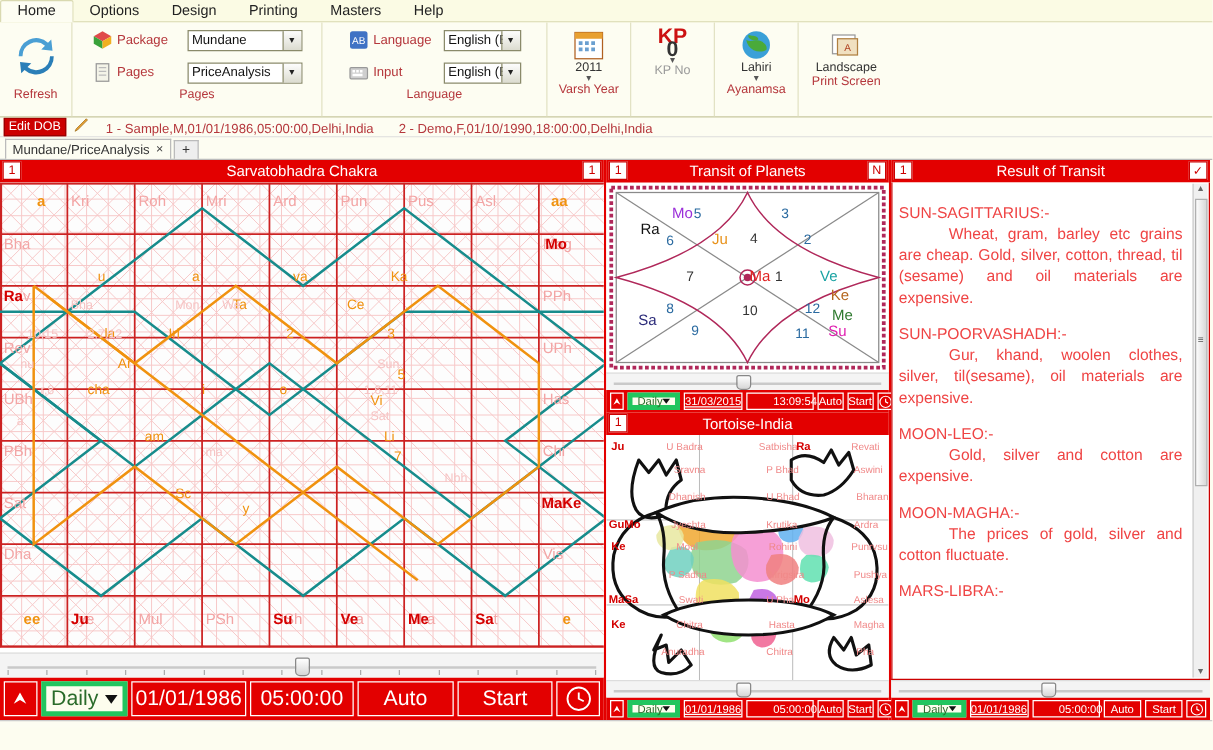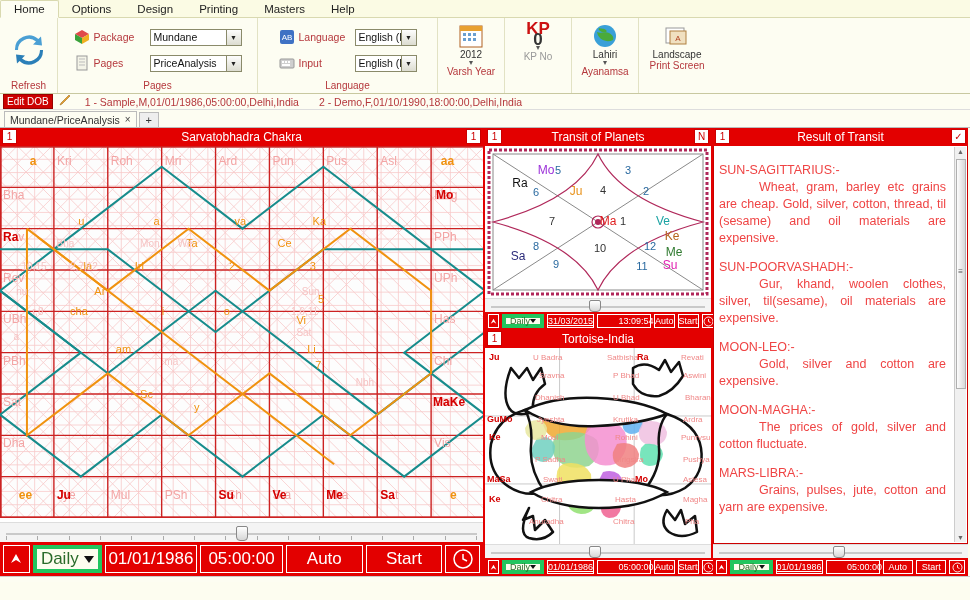--- a/index.html
+++ b/index.html
@@ -26,21 +26,21 @@
   .ribbon {
     height: 76px; background: #fdfdf2; display: flex;
     border-bottom: 1px solid #c8c8a0; position: relative;
   }
   .rgroup {
     display: flex; flex-direction: column; align-items: center;
     justify-content: space-between; padding: 2px 5px 1px 5px;
     border-right: 1px solid #e2e2c4; height: 100%;
   }
   .rgroup-body { display: flex; align-items: center; gap: 5px; flex: 1; }
-  .rgroup-label { font-size: 10px; color: #b5373c; padding-bottom: 1px; }
+  .rgroup-label { font-size: 10px; color: #b5373c; padding-bottom: 11px; }
   .refresh-icon {
     width: 34px; height: 34px; position: relative;
   }
   .refresh-icon svg { width: 34px; height: 34px; }
   .rrow { display: flex; align-items: center; gap: 4px; margin: 2px 0; justify-content: center; }
   .rlabel { font-size: 10.5px; color: #b5373c; width: 52px; }
   .rlabel.lang { width: 52px; }
   .combo {
     width: 92px; height: 17px; background: #fff;
     border: 1px solid #8a8a6a; font-size: 10.5px;
@@ -61,21 +61,21 @@
     justify-content: flex-start; width: 56px; height: 100%;
     padding-top: 3px; gap: 0px;
   }
   .bigbtn .cap { font-size: 10px; color: #333; line-height: 11px; }
   .bigbtn .sub { font-size: 10px; color: #b5373c; }
   .bigbtn .dot { font-size: 8px; color: #555; line-height: 6px; }
   .bigbtn.kp .cap { color: #cc1111; font-weight: bold; font-size: 17px; }
   .cal-icon { width: 26px; height: 26px; }
   
   .dobbar {
-    height: 16px; background: #fdfdf2; display: flex; align-items: center;
+    height: 16px; background: #fdfdf2; display: flex; align-items: flex-end;
     gap: 6px; padding: 0 3px; border-bottom: 1px solid #ddd;
   }
   .editdob {
     background: #cc0000; color: #fff; font-size: 10px;
     padding: 1px 3px; border: 1px solid #990000;
   }
   .dob-entry { font-size: 10.5px; color: #b5373c; }
   
   .doctabs {
     height: 18px; background: #fdfdf2; display: flex;
@@ -316,21 +316,21 @@
         <g fill="#6a9fd0">
               <rect x="5" y="10" width="3" height="3"></rect>
               <rect x="10" y="10" width="3" height="3"></rect>
               <rect x="15" y="10" width="3" height="3"></rect>
               <rect x="5" y="15" width="3" height="3"></rect>
               <rect x="10" y="15" width="3" height="3"></rect>
               <rect x="15" y="15" width="3" height="3"></rect>
             </g>
           </svg>
       </span>
-      <span class="cap">2012</span>
+      <span class="cap">2011</span>
       <span class="dot">▾</span>
       <span class="sub">Varsh Year</span>
     </div>
   </div>
 
   <div class="rgroup">
     <div class="bigbtn kp">
       <span class="cap">KP</span>
       <span class="cap" style="color:#333">0</span>
       <span class="dot">▾</span>
@@ -888,21 +888,20 @@
       <div class="result-text" id="result-text">
           <div class="hdr">SUN-SAGITTARIUS:-</div>
           <p>Wheat, gram, barley etc grains are cheap. Gold, silver, cotton, thread, til (sesame) and oil materials are expensive.</p>
           <div class="hdr">SUN-POORVASHADH:-</div>
           <p>Gur, khand, woolen clothes, silver, til(sesame), oil materials are expensive.</p>
           <div class="hdr">MOON-LEO:-</div>
           <p>Gold, silver and cotton are expensive.</p>
           <div class="hdr">MOON-MAGHA:-</div>
           <p>The prices of gold, silver and cotton fluctuate.</p>
           <div class="hdr">MARS-LIBRA:-</div>
-          <p>Grains, pulses, jute, cotton and yarn are expensive.</p>
         </div>
       <div class="vscroll">
         <span style="position:absolute;top:1px">▲</span>
         <div class="thumb2"></div>
         <span class="grip">≡</span>
         <span style="position:absolute;bottom:1px">▼</span>
       </div>
     </div>
     <div class="hslider" style="height:14px">
       <div class="track" style="top:7px"></div>

